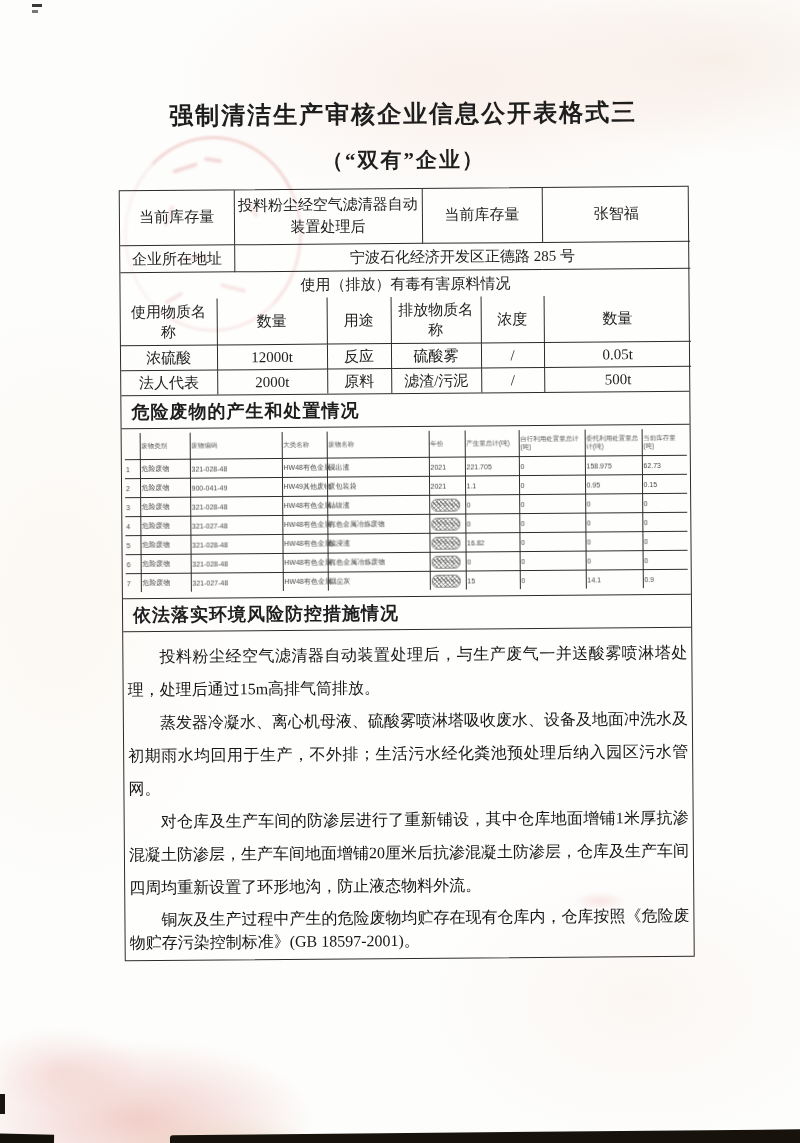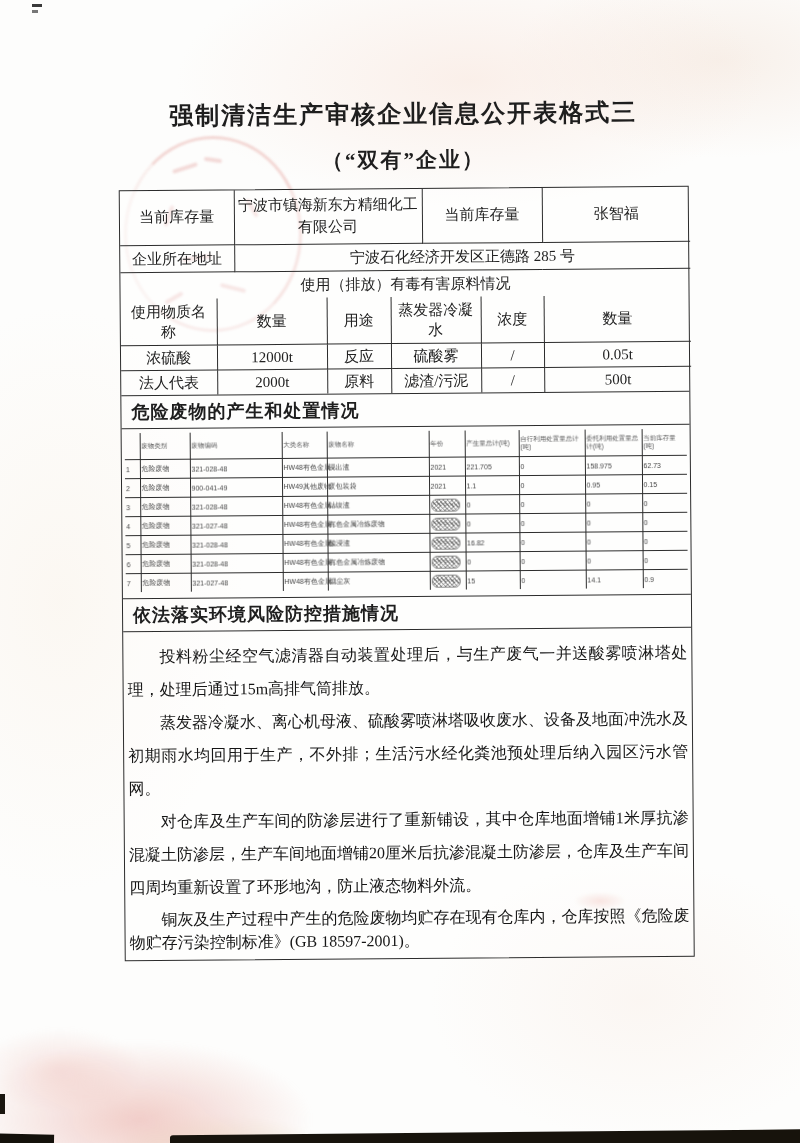--- a/index.html
+++ b/index.html
@@ -123,21 +123,21 @@
     <table class="company-table">
       <colgroup>
           <col style="width:114px">
           <col style="width:188px">
           <col style="width:120px">
           <col style="width:148px">
         </colgroup>
       <tbody>
           <tr>
         <td class="tall">当前库存量</td>
-        <td class="tall">宁波市镇海新东方精细化工有限公司</td>
+        <td class="tall">投料粉尘经空气滤清器自动装置处理后</td>
         <td class="tall">当前库存量</td>
         <td class="tall">张智福</td>
       </tr>
       <tr>
         <td>企业所在地址</td>
         <td colspan="3">宁波石化经济开发区正德路 285 号</td>
       </tr>
       <tr>
         <td colspan="4">使用（排放）有毒有害原料情况</td>
       </tr>
@@ -151,21 +151,21 @@
           <col style="width:64px">
           <col style="width:90px">
           <col style="width:63px">
           <col style="width:147px">
         </colgroup>
       <tbody>
           <tr class="hdr">
         <td>使用物质名称</td>
         <td>数量</td>
         <td>用途</td>
-        <td>蒸发器冷凝水</td>
+        <td>排放物质名称</td>
         <td>浓度</td>
         <td>数量</td>
       </tr>
       <tr>
         <td>浓硫酸</td>
         <td>12000t</td>
         <td>反应</td>
         <td>硫酸雾</td>
         <td>/</td>
         <td>0.05t</td>

